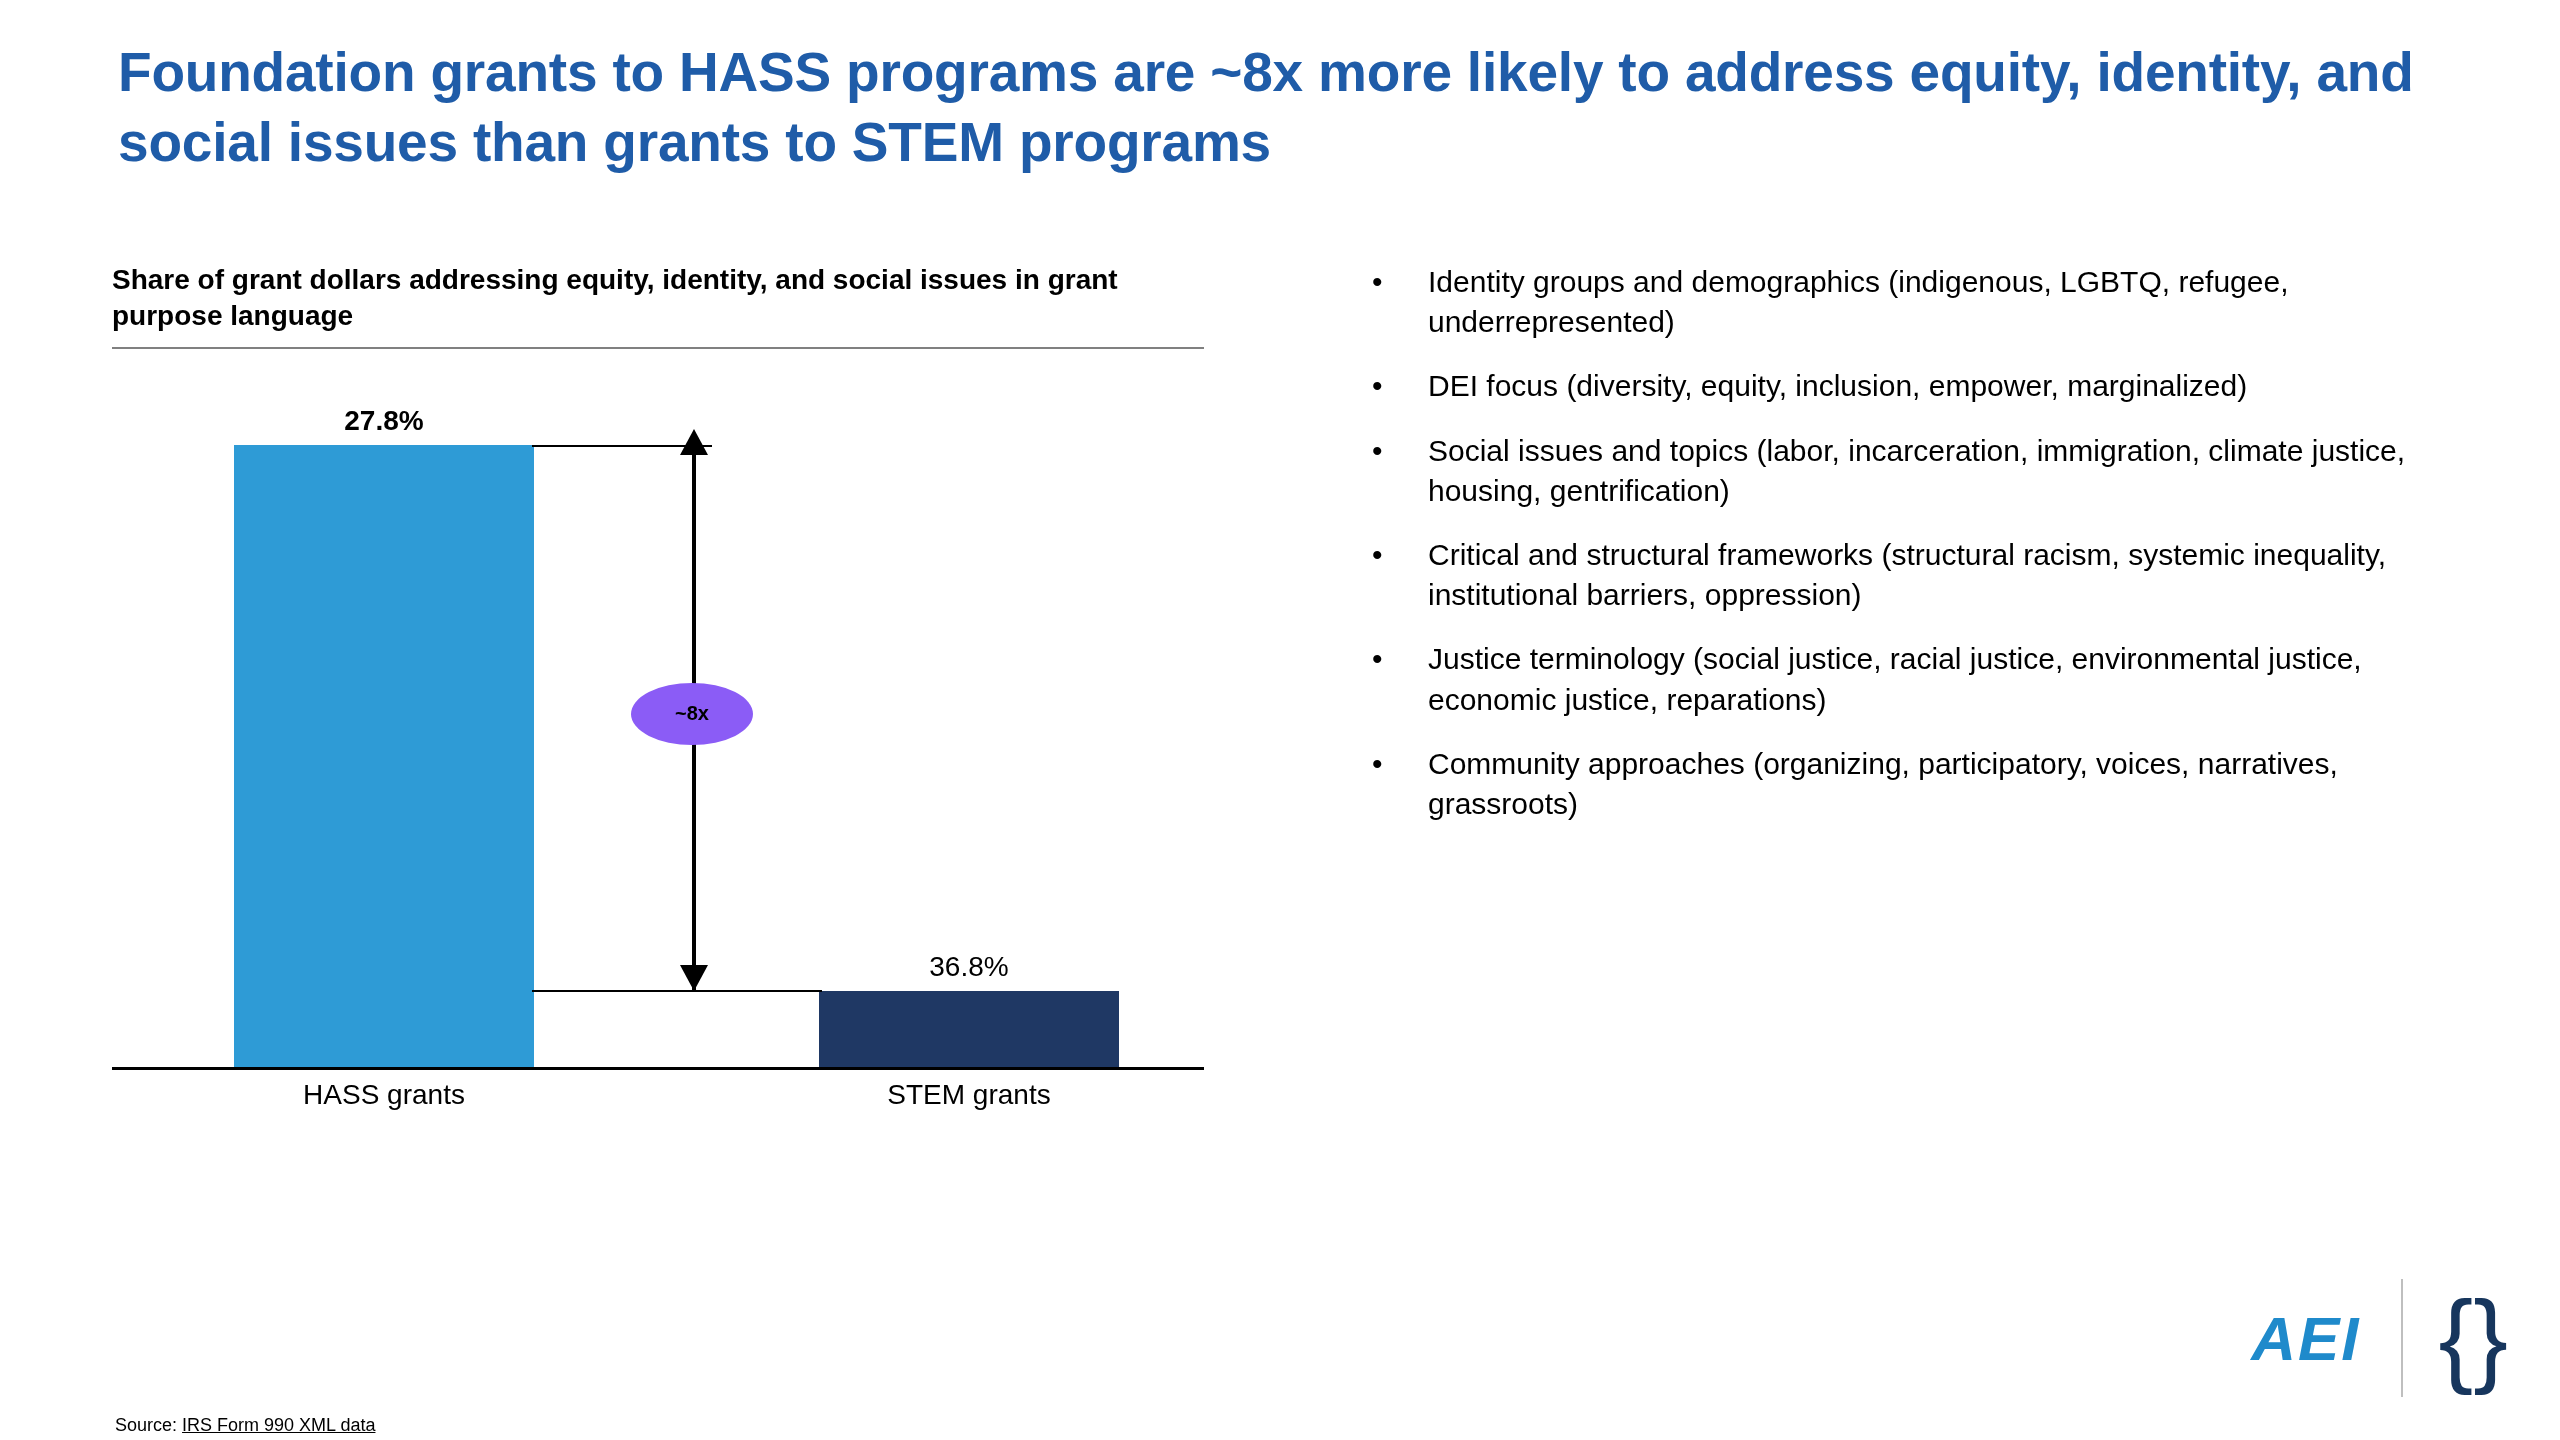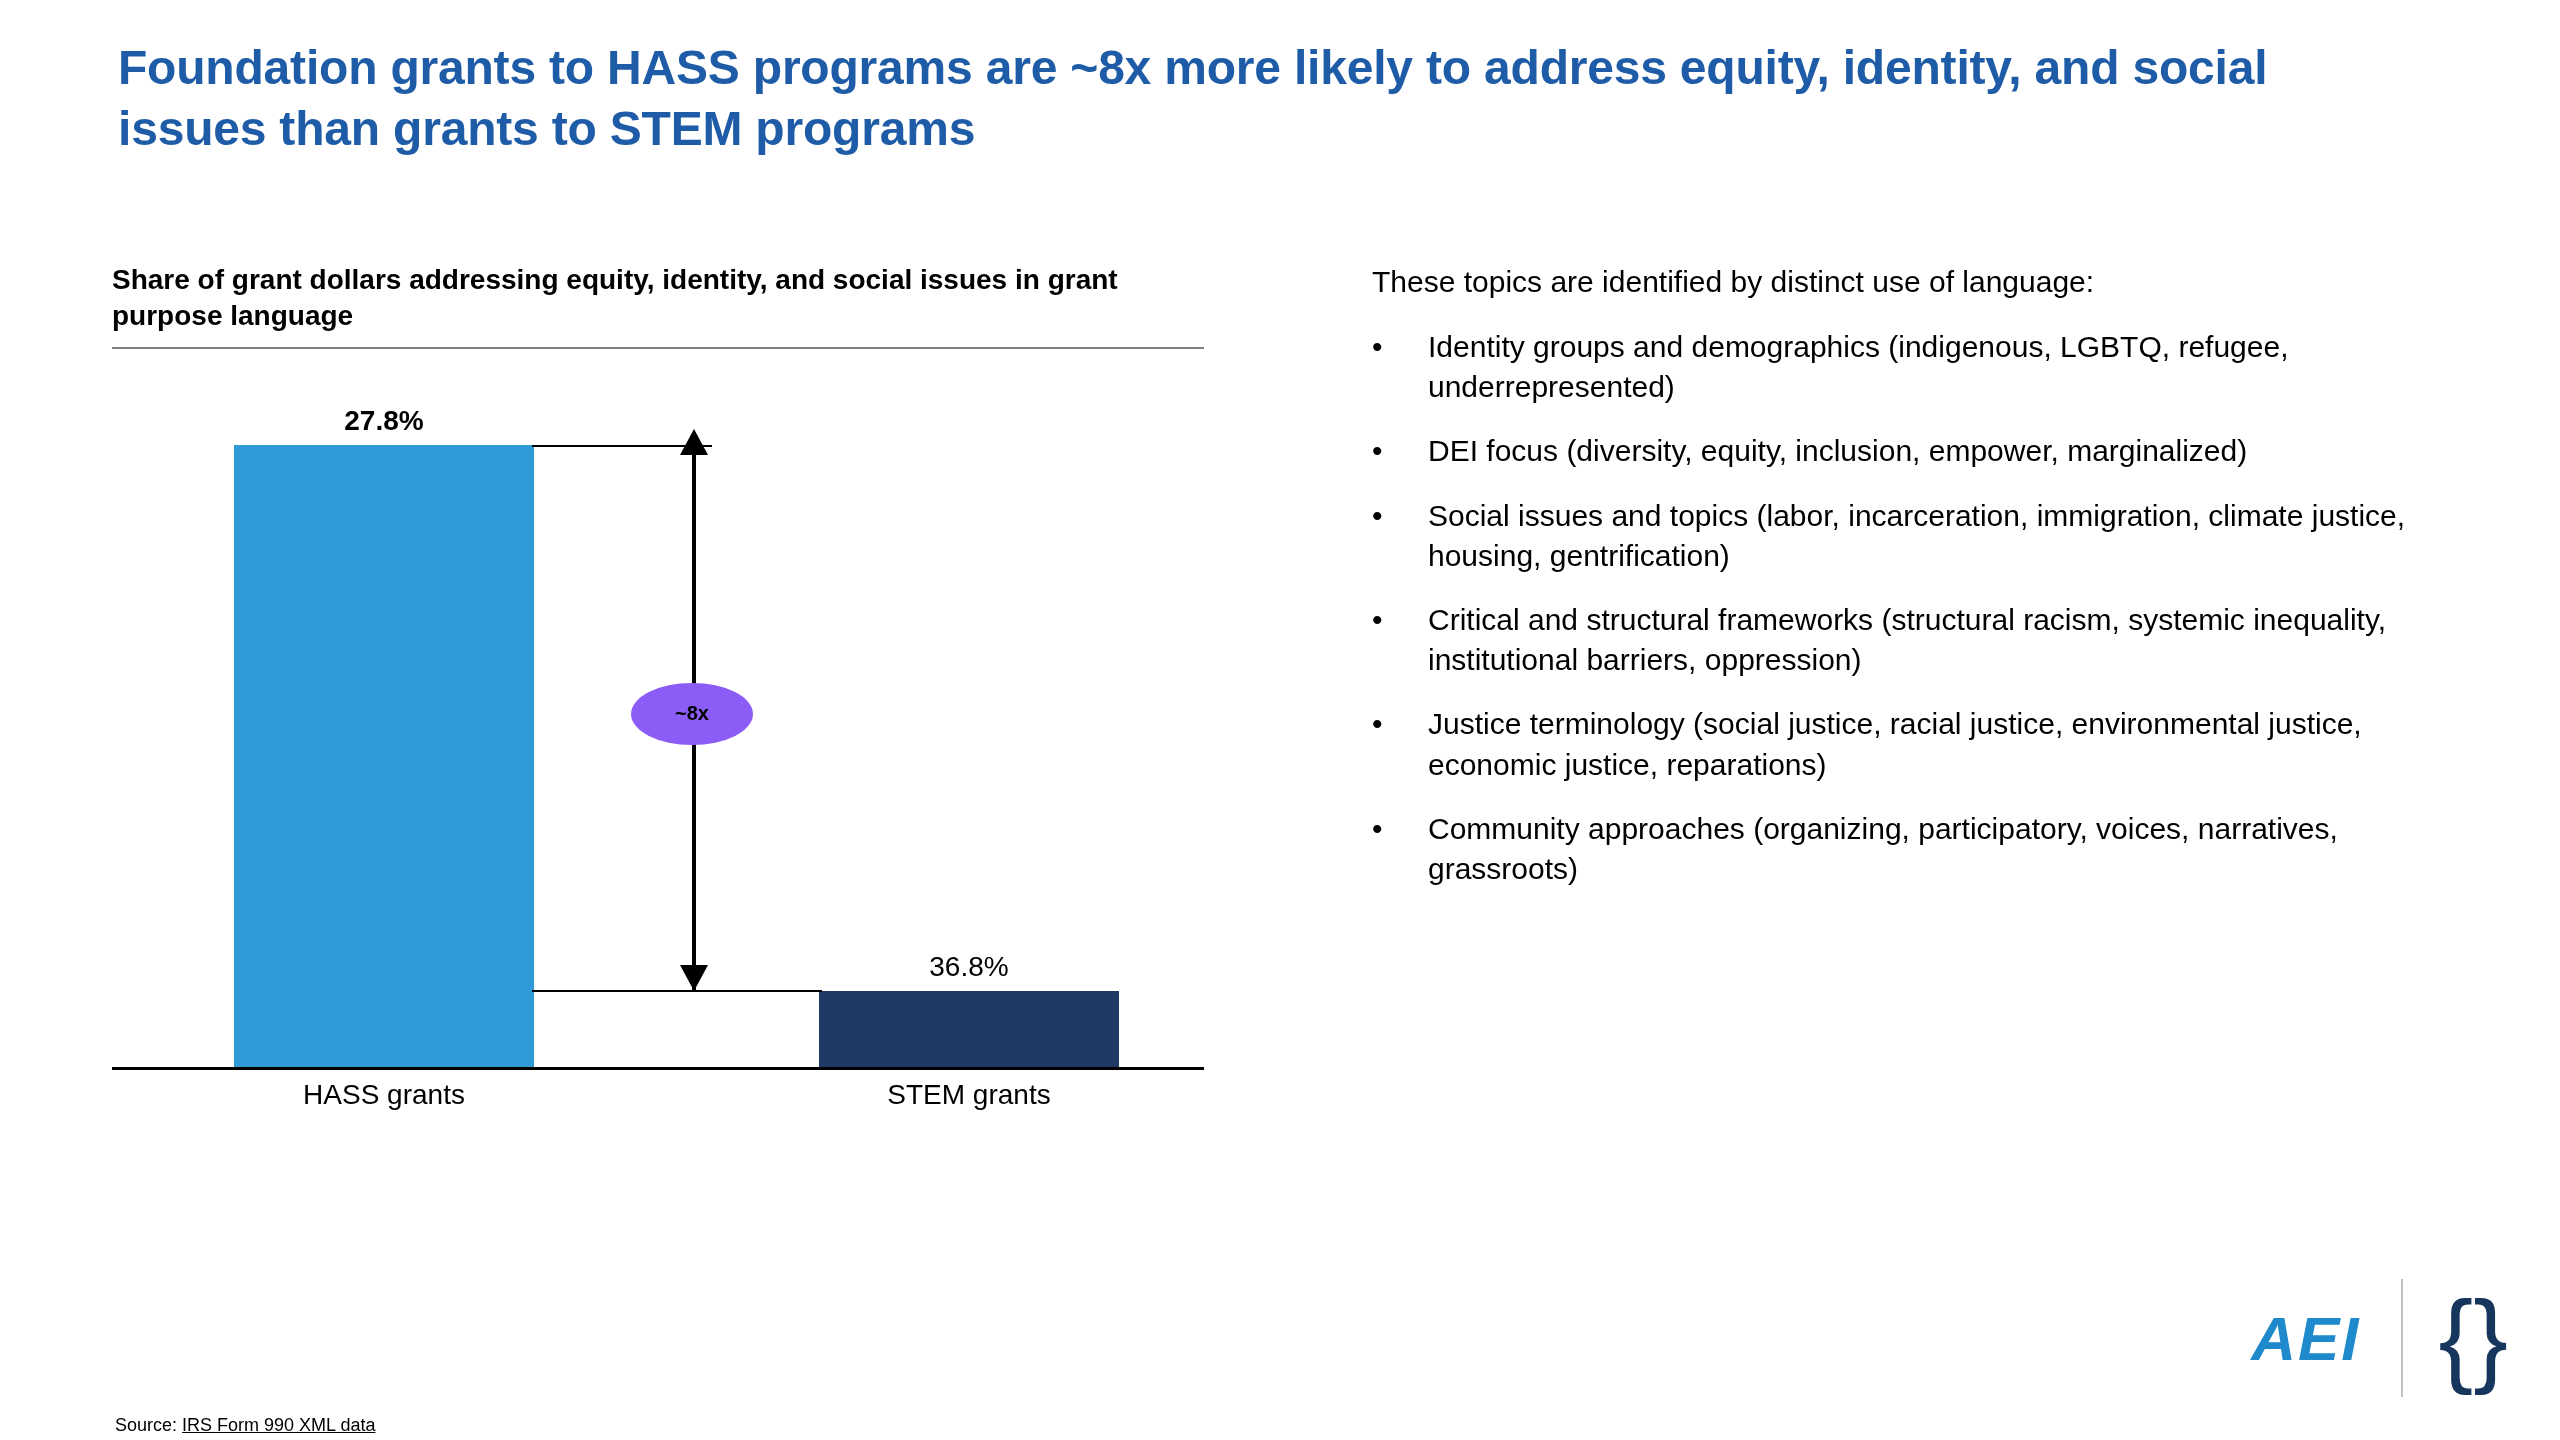--- a/index.html
+++ b/index.html
@@ -15,21 +15,21 @@
     overflow: hidden;
     position: relative;
   }
 
   
   #slide-title {
     position: absolute;
     left: 118px;
     top: 38px;
     width: 2300px;
-    font-size: 48px;
+    font-size: 55px;
     font-weight: bold;
     line-height: 1.27;
     color: #1F5CA8;
     letter-spacing: -0.2px;
   }
 
   
   #chart-panel {
     position: absolute;
     left: 112px;
@@ -295,21 +295,20 @@
     <div id="multiplier-badge">~8x</div>
 
     <div id="x-axis-line"></div>
 
     <div class="cat-label" id="cat-hass">HASS grants</div>
     <div class="cat-label" id="cat-stem">STEM grants</div>
   </div>
 </div>
 
 <div id="notes-panel">
-  <div id="notes-intro">These topics are identified by distinct use of language:</div>
 
   <div class="bullet-row">
     <div class="bullet-dot">•</div>
     <div class="bullet-text">Identity groups and demographics (indigenous, LGBTQ, refugee, underrepresented)</div>
   </div>
   <div class="bullet-row">
     <div class="bullet-dot">•</div>
     <div class="bullet-text">DEI focus (diversity, equity, inclusion, empower, marginalized)</div>
   </div>
   <div class="bullet-row">

